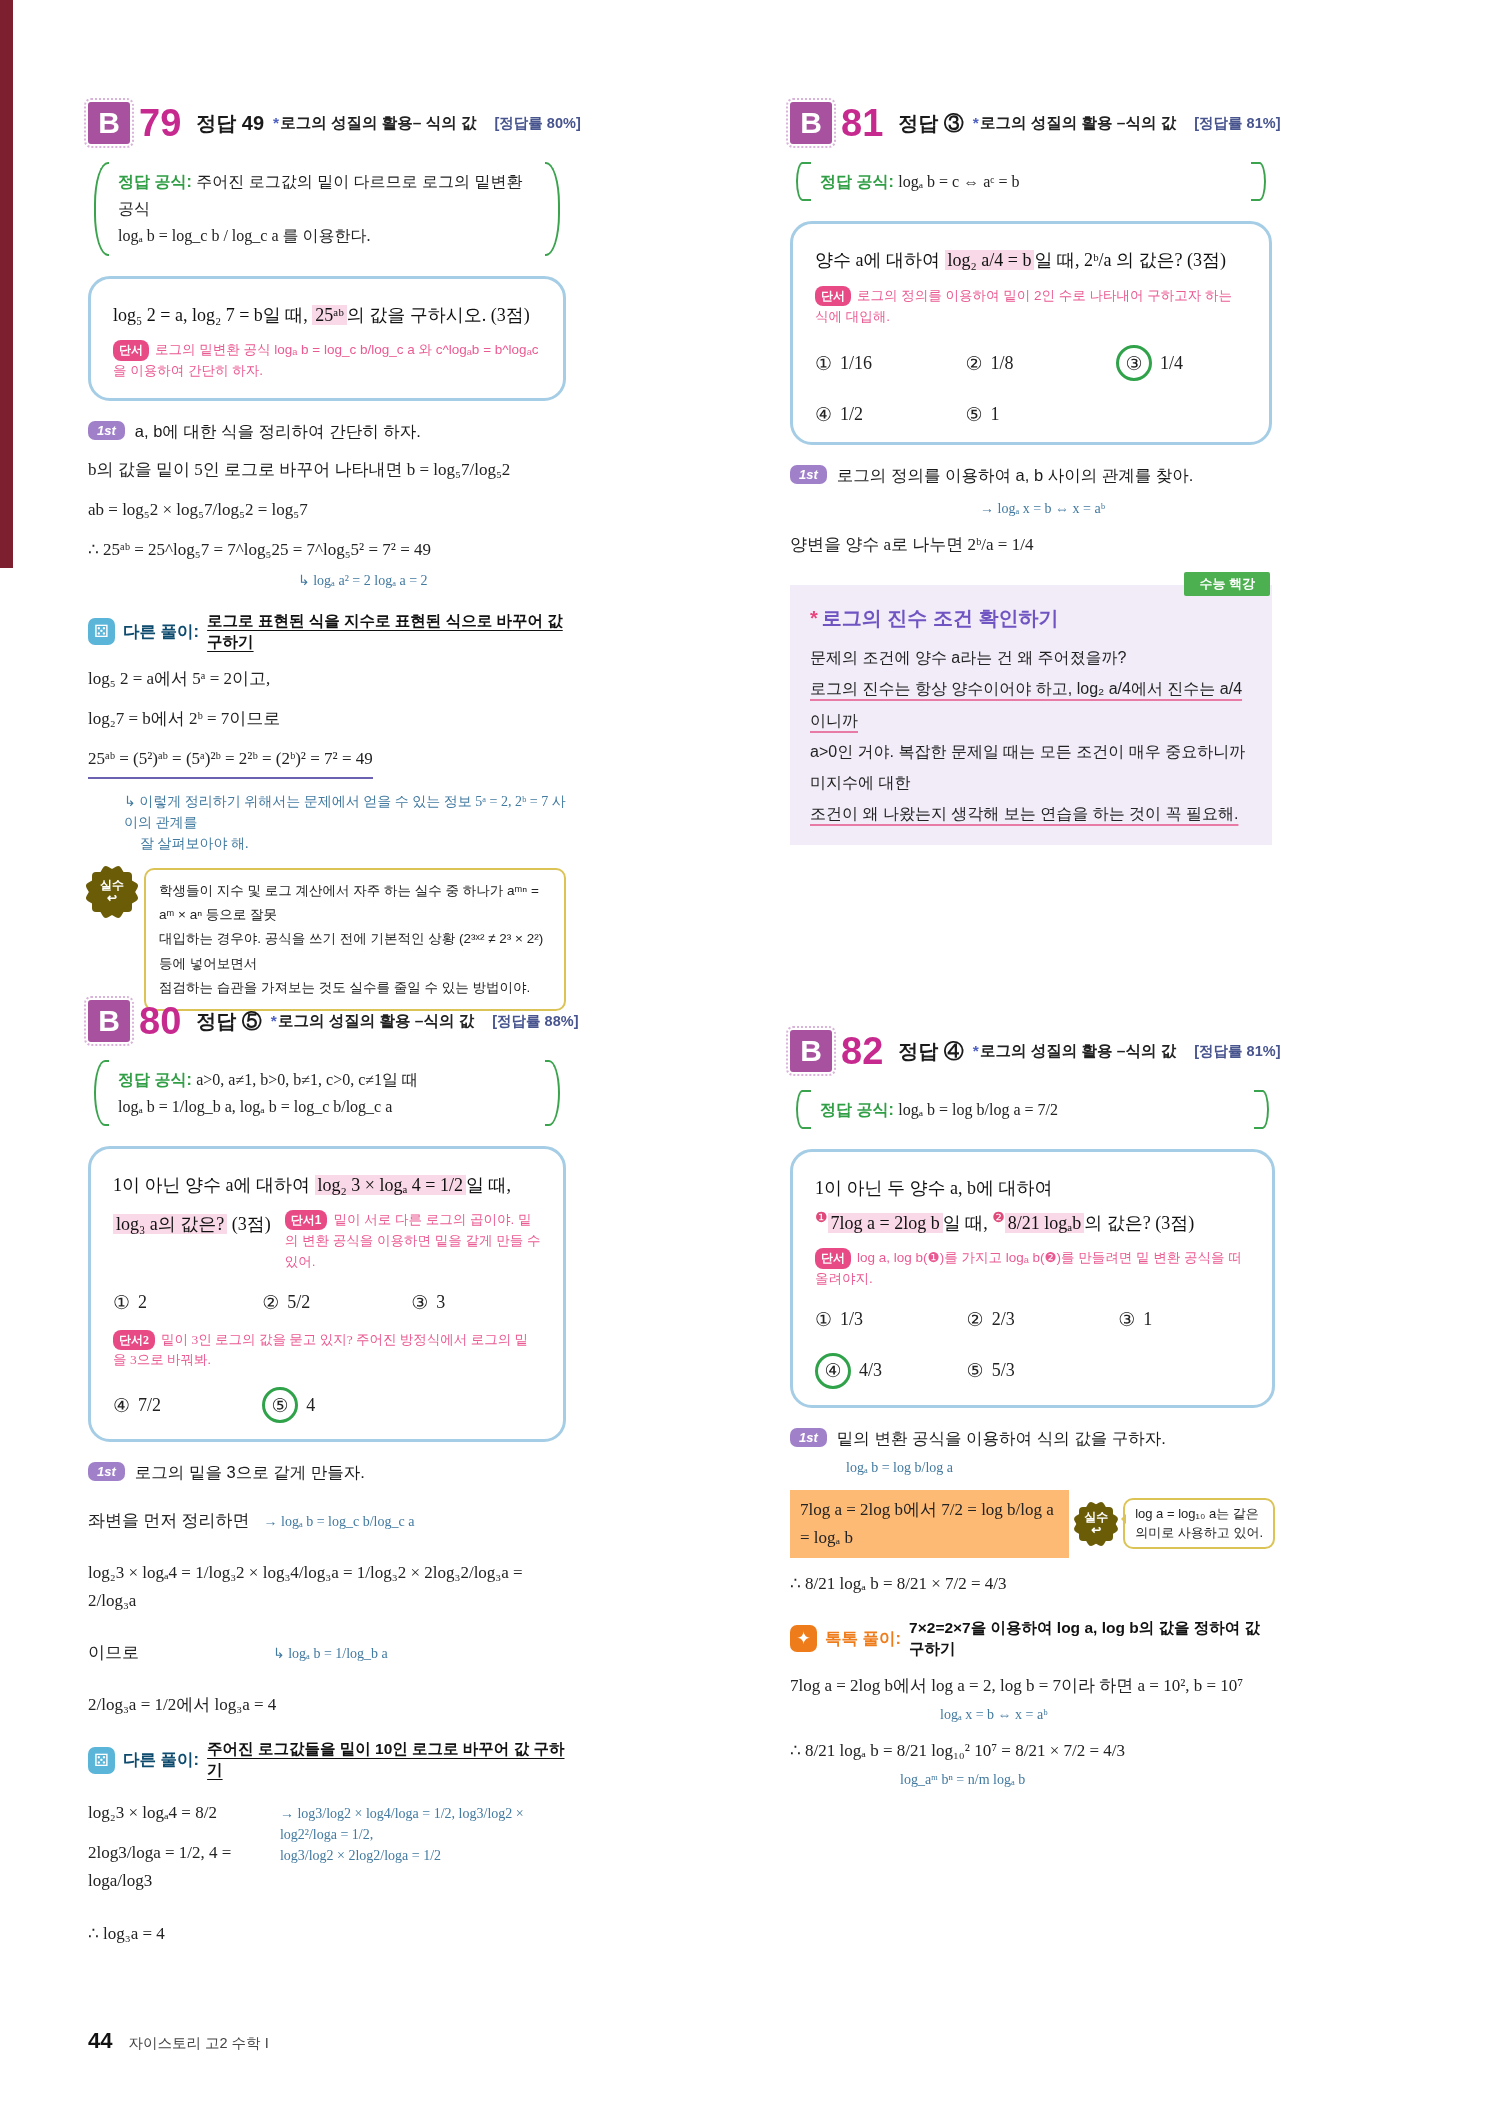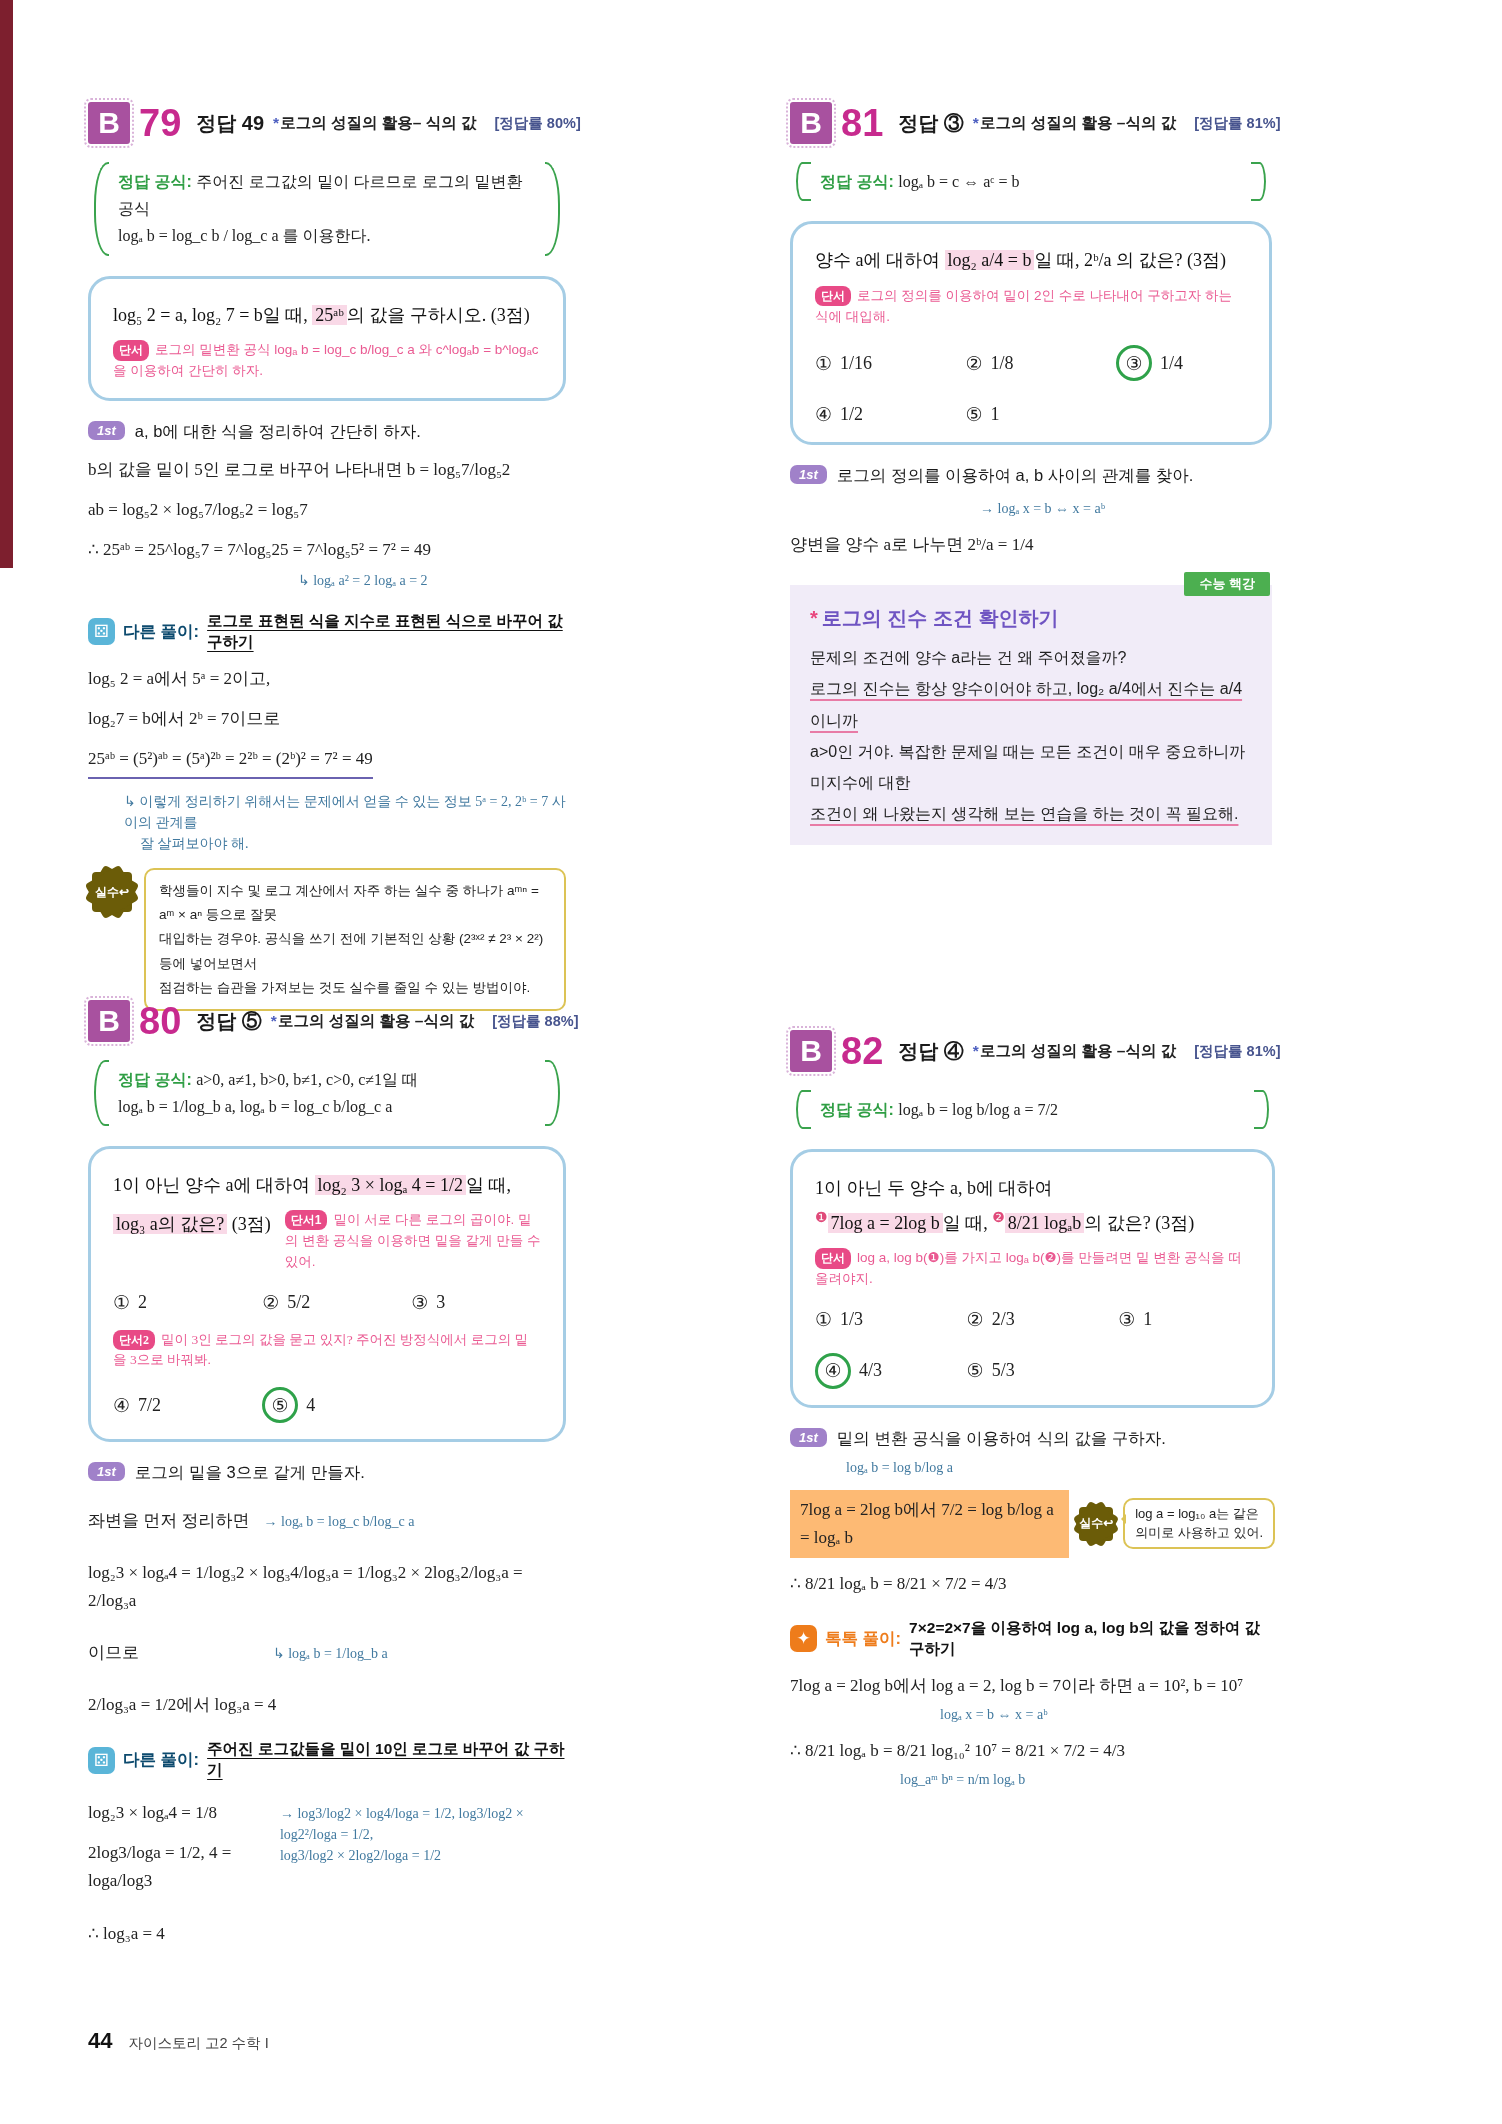--- a/index.html
+++ b/index.html
@@ -73,21 +73,21 @@
   .alt-title { font-size:15.5px; font-weight:bold; color:#111; text-decoration:underline; text-underline-offset:4px; }
 
   
   .burst { position:relative; width:48px; height:48px; flex:0 0 auto; }
   .burst::before, .burst::after, .burst .b0 {
     content:""; position:absolute; inset:4px; background:#6b5c08; border-radius:4px;
   }
   .burst::before { transform:rotate(30deg); }
   .burst::after  { transform:rotate(60deg); }
   .burst .b0 { transform:rotate(0deg); }
-  .burst-label { position:absolute; inset:0; z-index:1; display:flex; flex-direction:row;
+  .burst-label { position:absolute; inset:0; z-index:1; display:flex; flex-direction:column;
     align-items:center; justify-content:center; color:#fff; font-size:12px; font-weight:bold; line-height:1.05; }
   .mistake-row { display:flex; align-items:flex-start; gap:8px; margin-top:14px; }
   .mistake-box { border:2px solid #dcc355; border-radius:10px; padding:9px 13px;
     font-size:13.5px; line-height:1.8; color:#222; flex:1; }
   .bubble { border:2px solid #dcc355; border-radius:10px; padding:5px 10px; font-size:13px;
     line-height:1.45; color:#222; position:relative; }
   .bubble::before { content:""; position:absolute; left:-9px; top:14px; border:5px solid transparent;
     border-right-color:#dcc355; }
 
   
@@ -294,21 +294,21 @@
     <span class="blue" style="margin-left:120px;">↳ logₐ b = 1/log_b a</span>
   </div>
   <div class="mline">2/log₃a = 1/2에서 log₃a = 4</div>
   <div class="alt-head">
     <span class="icon-sq icon-dice">⚄</span>
     <span class="alt-label">다른 풀이:</span>
     <span class="alt-title">주어진 로그값들을 밑이 10인 로그로 바꾸어 값 구하기</span>
   </div>
   <div class="note-row">
     <div>
-      <div class="mline">log₂3 × logₐ4 = 1/8</div>
+      <div class="mline">log₂3 × logₐ4 = 8/2</div>
       <div class="mline">2log3/loga = 1/2,  4 = loga/log3</div>
     </div>
     <div>
       <div class="blue">→ log3/log2 × log4/loga = 1/2,  log3/log2 × log2²/loga = 1/2,</div>
       <div class="blue">log3/log2 × 2log2/loga = 1/2</div>
     </div>
   </div>
   <div class="mline">∴ log₃a = 4</div>
 </section>
 

